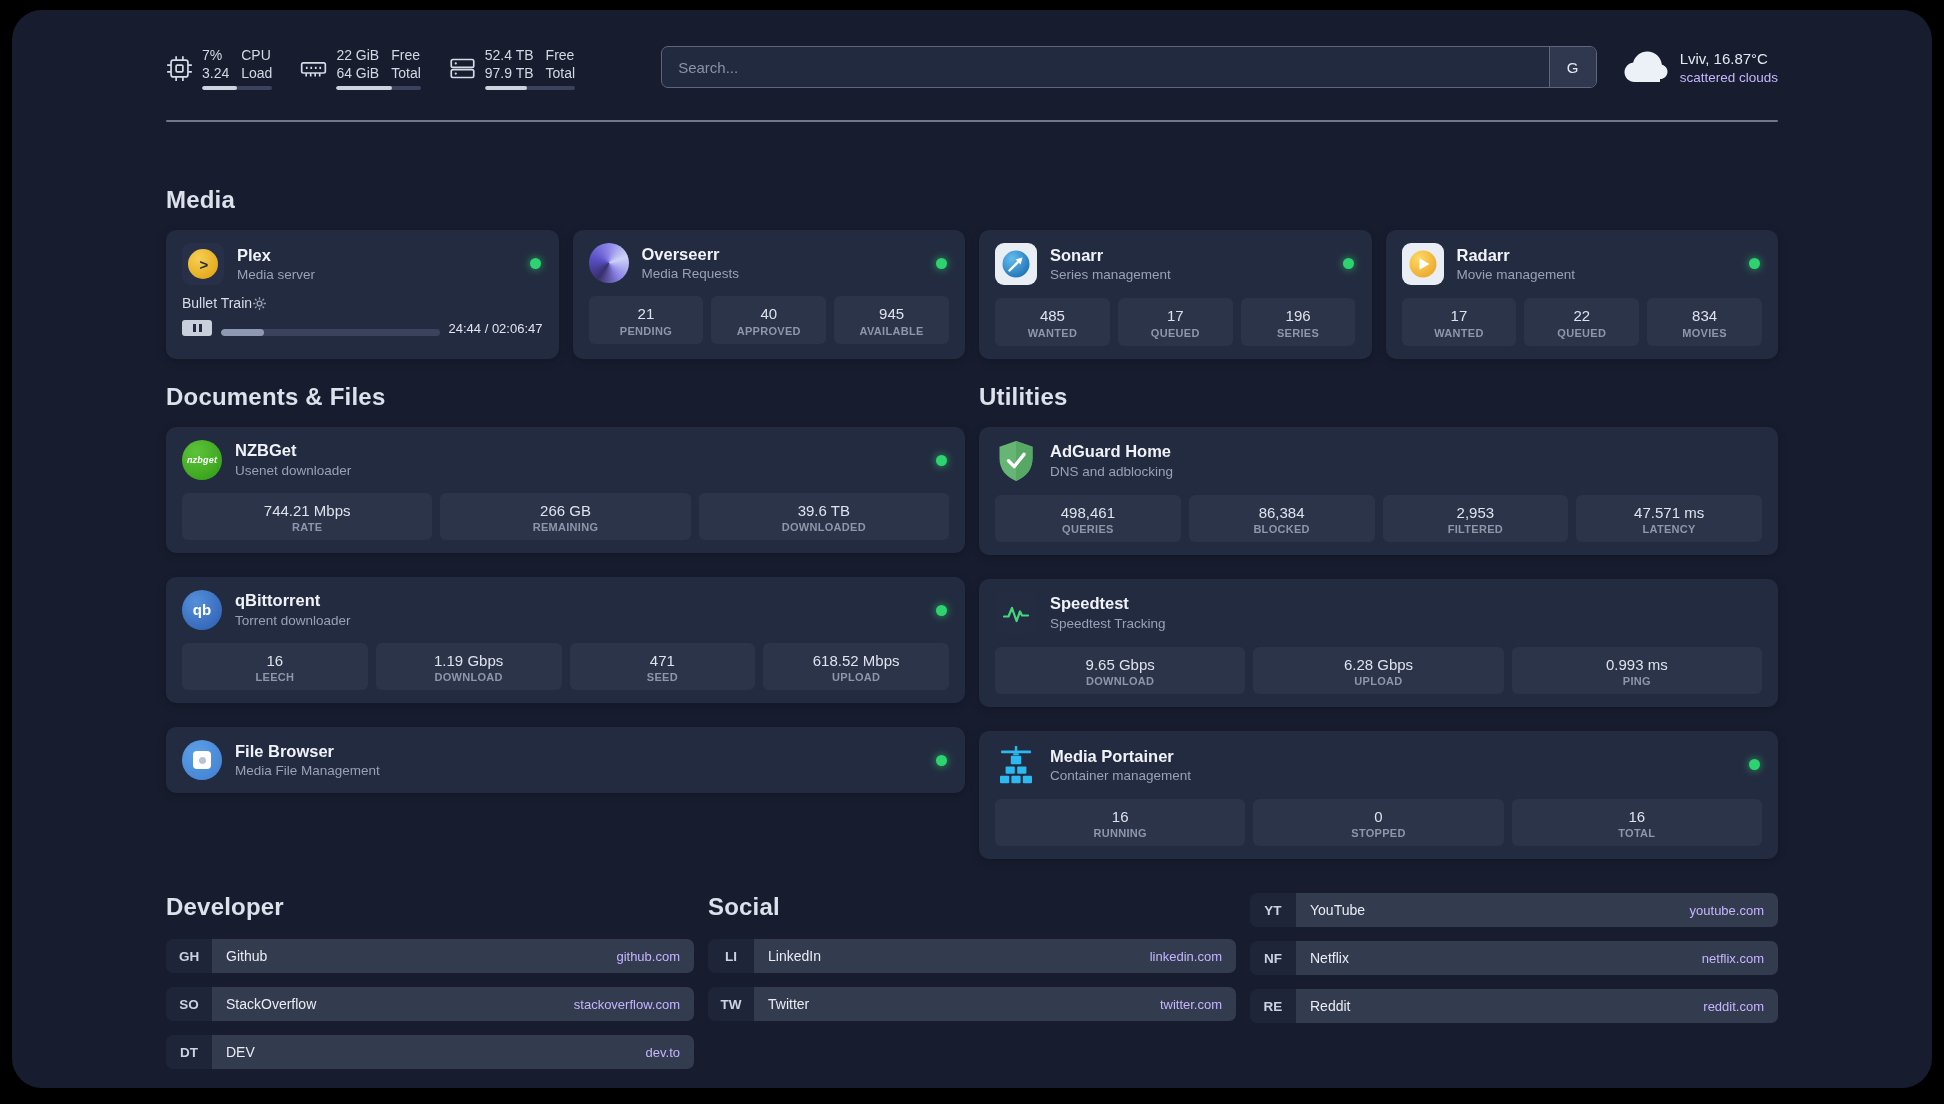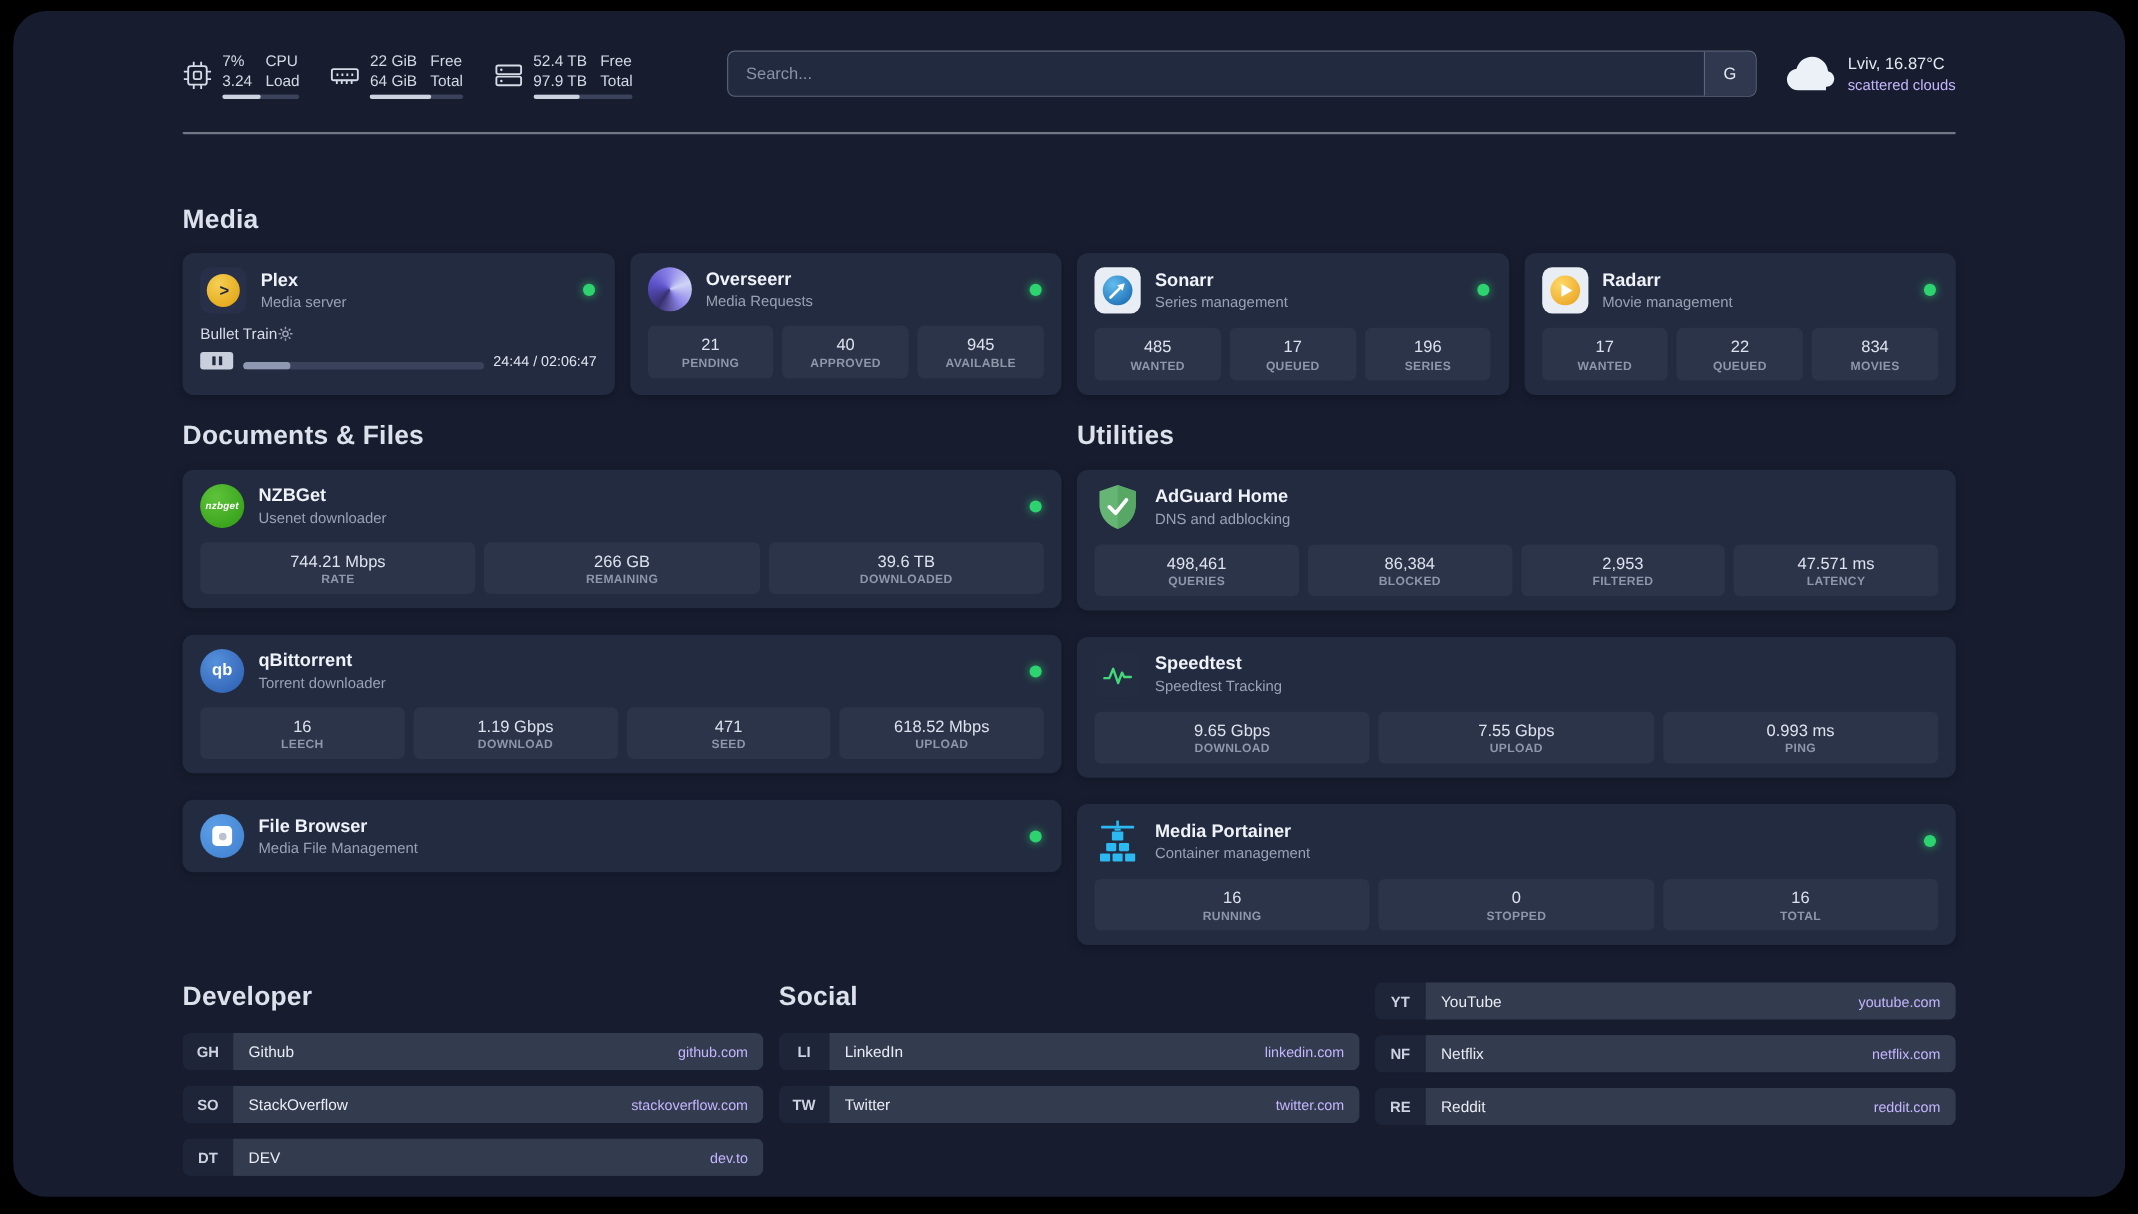--- a/index.html
+++ b/index.html
@@ -466,21 +466,21 @@
                 <div class="card-title">Speedtest</div>
                 <div class="card-sub">Speedtest Tracking</div>
               </div>
             </div>
             <div class="stats">
               <div class="stat">
                 <div class="stat-value">9.65 Gbps</div>
                 <div class="stat-label">DOWNLOAD</div>
               </div>
               <div class="stat">
-                <div class="stat-value">7.55 Gbps</div>
+                <div class="stat-value">6.28 Gbps</div>
                 <div class="stat-label">UPLOAD</div>
               </div>
               <div class="stat">
                 <div class="stat-value">0.993 ms</div>
                 <div class="stat-label">PING</div>
               </div>
             </div>
           </div>
 
           <div class="card">

